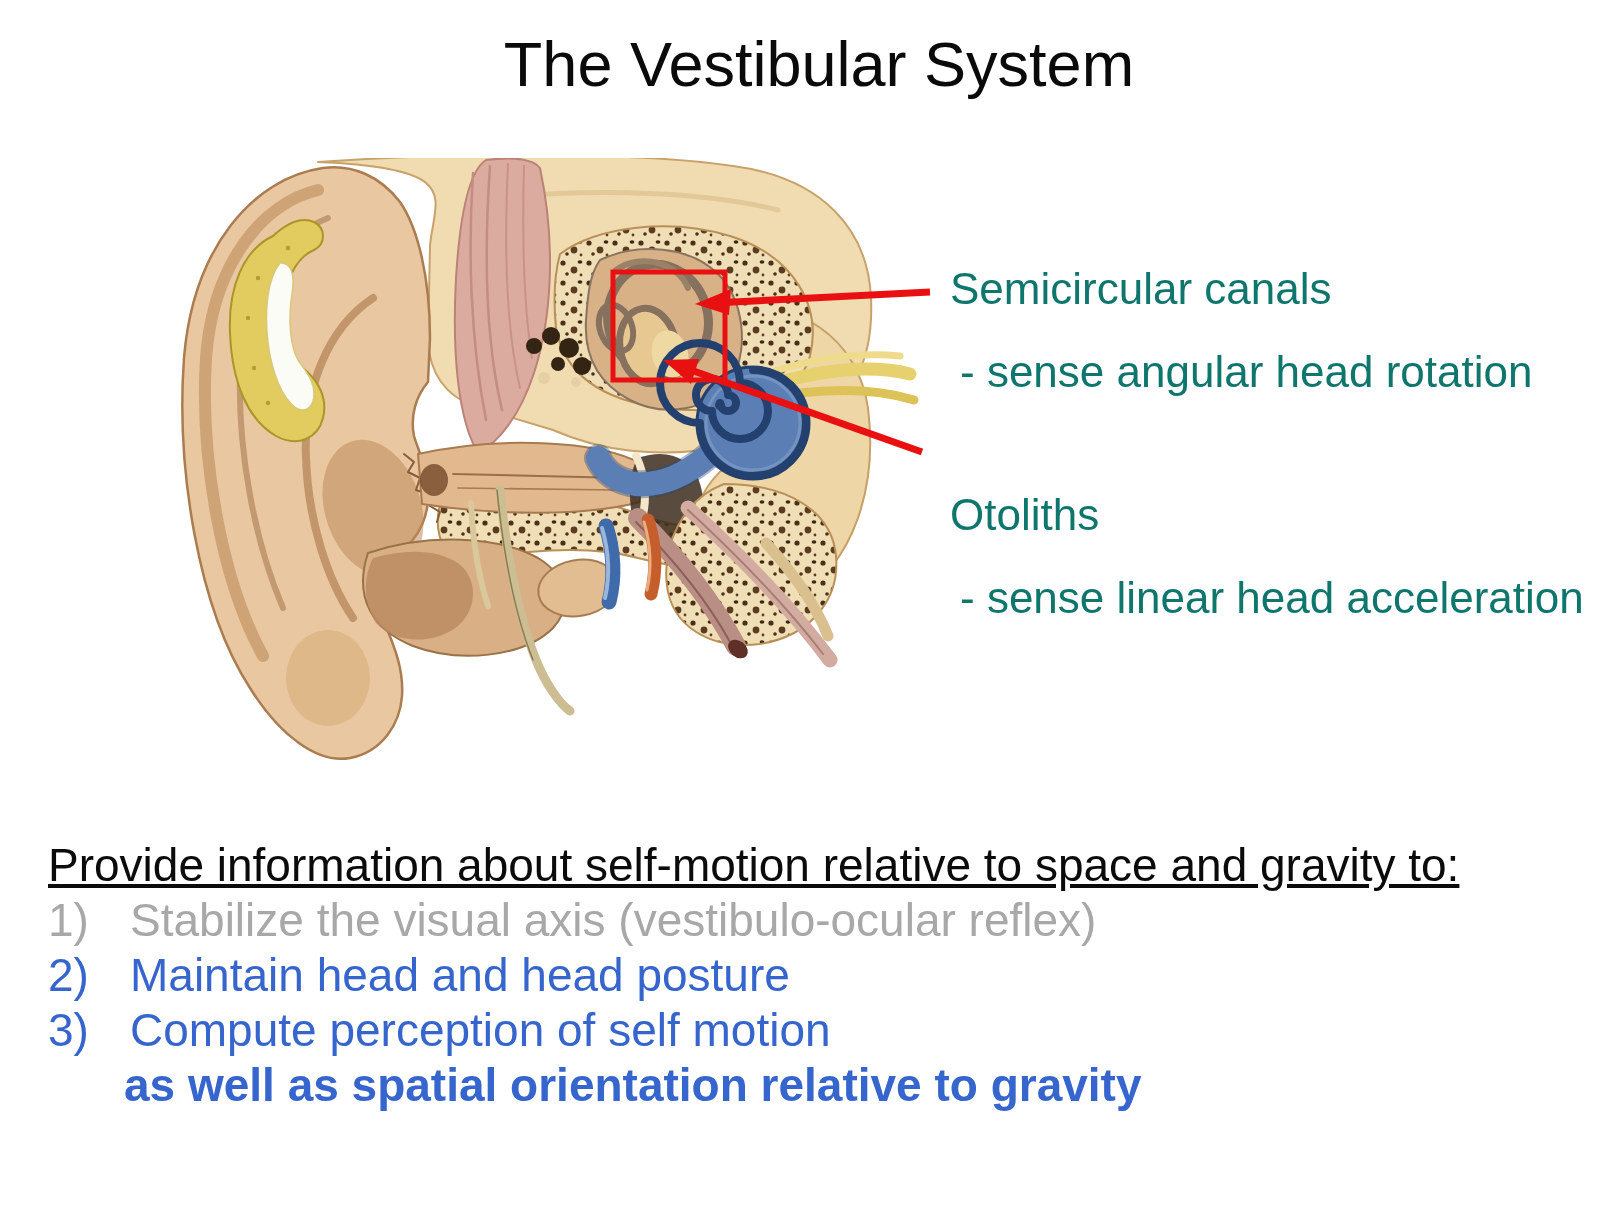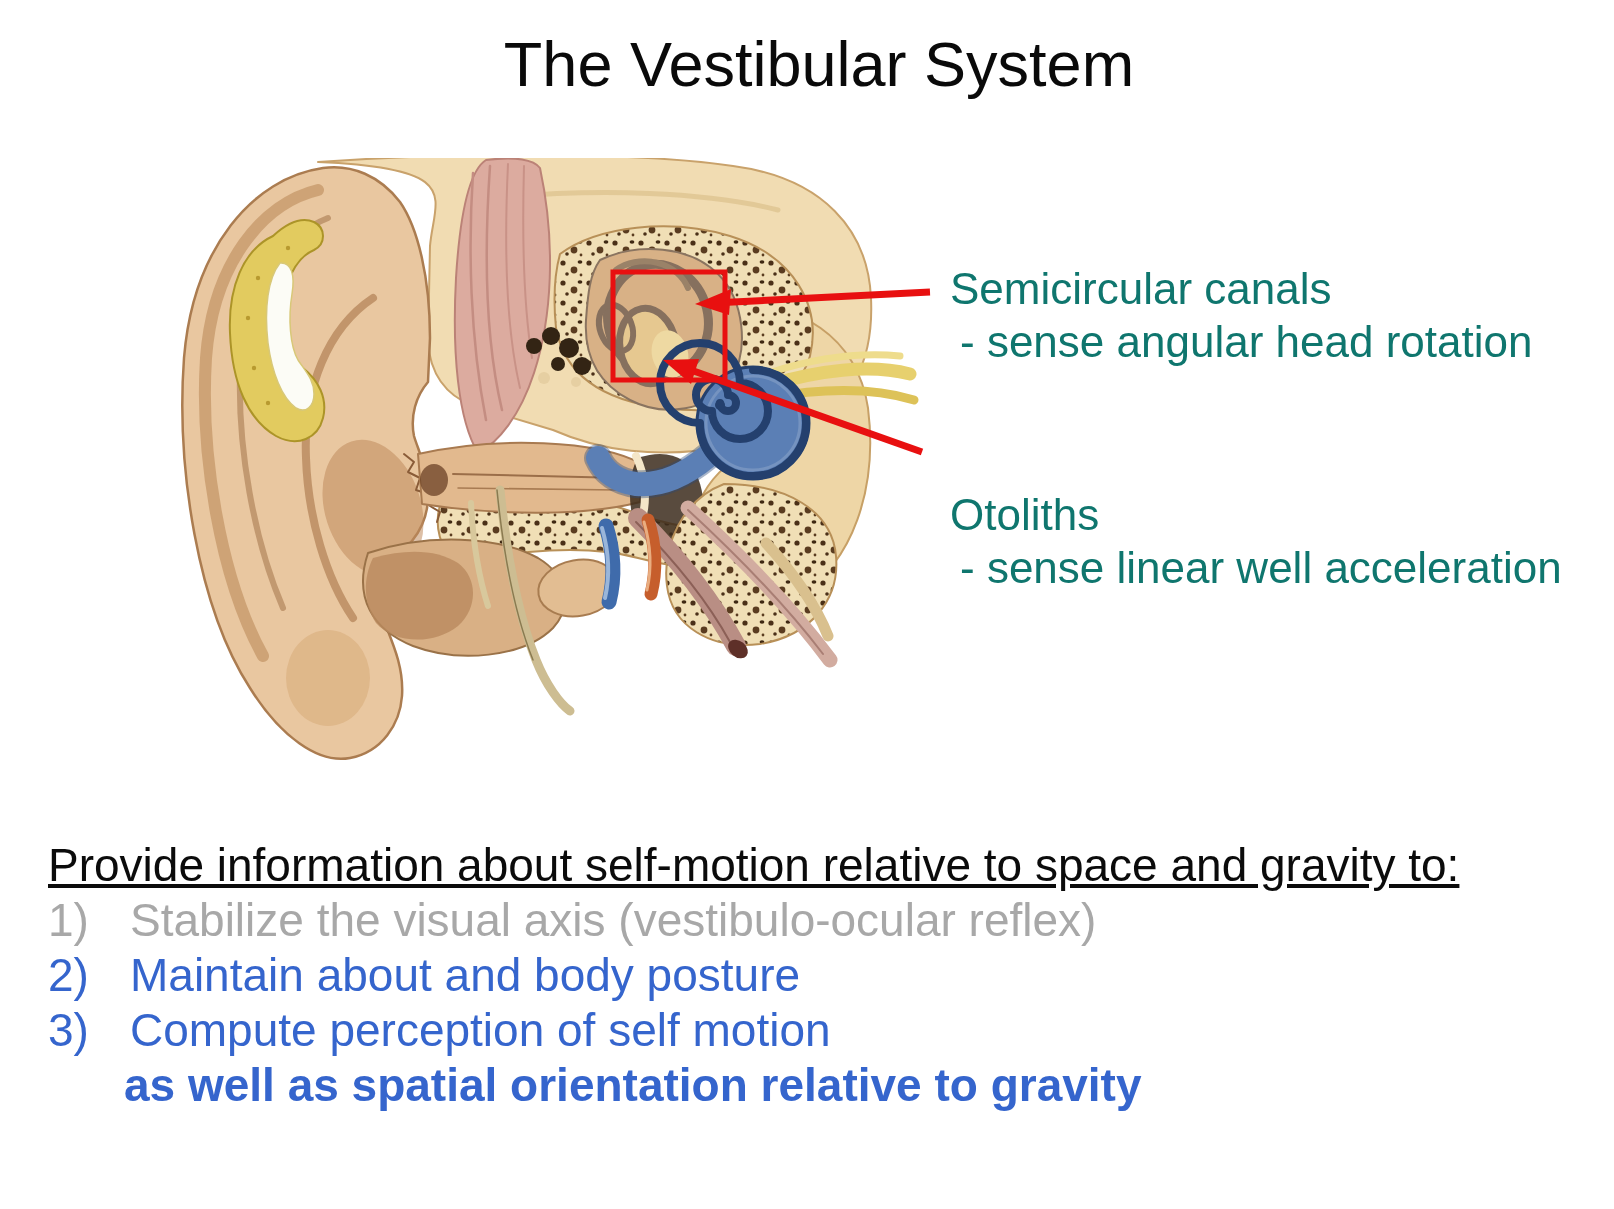--- a/index.html
+++ b/index.html
@@ -6,21 +6,21 @@
   body{
     width:1614px;height:1209px;position:relative;background:#ffffff;
     font-family:"Liberation Sans", sans-serif;overflow:hidden;color:#111;
   }
   .slide-title{
     position:absolute;top:28px;left:12px;width:100%;text-align:center;
     font-size:63px;font-weight:400;letter-spacing:0px;color:#0a0a0a;
   }
   .figure-wrap{position:absolute;left:168px;top:158px;width:770px;height:620px;}
   .ann{position:absolute;font-size:44px;line-height:53px;color:#0f766e;white-space:nowrap;}
-  .ann .desc{padding-left:10px;}
+  .ann .desc{padding-left:10px;margin-top:30px;}
   .ann-semi{left:950px;top:262px;}
   .ann-oto{left:950px;top:488px;}
   .bottom-block{position:absolute;left:48px;top:838px;font-size:46px;line-height:55px;white-space:nowrap;}
   .intro{color:#0b0b0b;text-decoration:underline;}
   .lrow{display:flex;}
   .lrow .num{width:82px;flex:0 0 82px;}
   .lrow.gray{color:var(--gray,#a8a8a8);}
   .lrow.blue{color:var(--blue,#3565cd);}
   .lrow.cont{margin-left:76px;font-weight:bold;}
 </style>
@@ -193,32 +193,32 @@
 </svg>
 </div>
 
 <div class="ann ann-semi">
   <div>Semicircular canals</div>
   <div class="desc">- sense angular head rotation</div>
 </div>
 
 <div class="ann ann-oto">
   <div>Otoliths</div>
-  <div class="desc">- sense linear well acceleration</div>
+  <div class="desc">- sense linear head acceleration</div>
 </div>
 
 <div class="bottom-block">
   <div class="intro">Provide information about self-motion relative to space and gravity to:</div>
   <div class="lrow gray">
     <span class="num">1)</span>
     <span>Stabilize the visual axis (vestibulo-ocular reflex)</span>
   </div>
   <div class="lrow blue">
     <span class="num">2)</span>
-    <span>Maintain about and body posture</span>
+    <span>Maintain head and head posture</span>
   </div>
   <div class="lrow blue">
     <span class="num">3)</span>
     <span>Compute perception of self motion</span>
   </div>
   <div class="lrow blue cont">
     <span>as well as spatial orientation relative to gravity</span>
   </div>
 </div>
 

